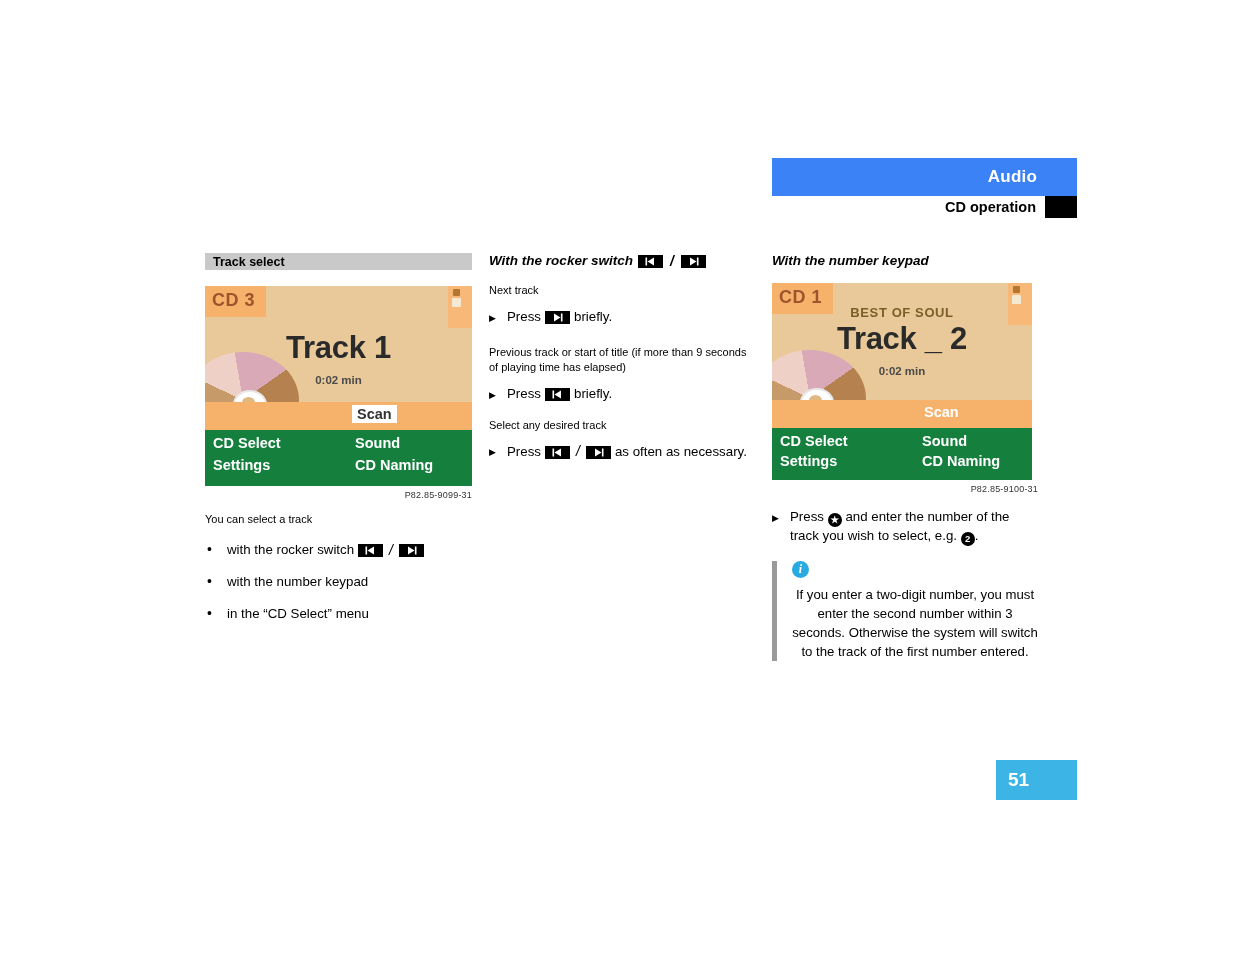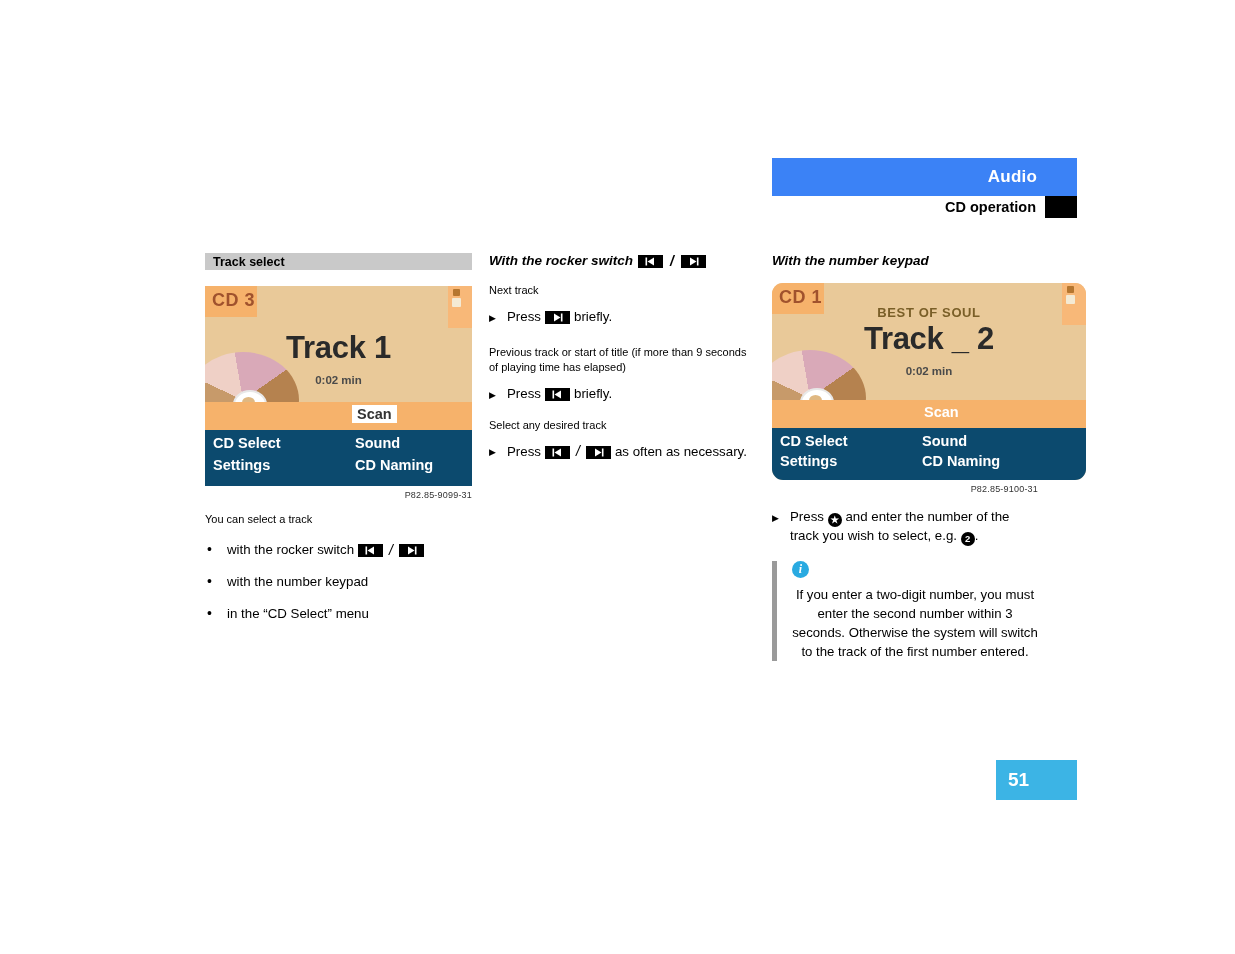--- a/index.html
+++ b/index.html
@@ -187,31 +187,31 @@
 
   
   .screen {
     position: relative;
     width: 267px;
     height: 200px;
     background: #e9c999;
     overflow: hidden;
     font-family: "Liberation Sans", sans-serif;
   }
-  .screen.right { width: 314px; height: 197px; border-radius: 11px; }
+  .screen.right { width: 260px; height: 197px; }
 
   .screen .cdtab {
     position: absolute;
     left: 0;
     top: 0;
     background: #f6b26b;
     color: #a0522d;
     font-size: 18px;
     font-weight: bold;
-    padding: 4px 2px 6px 7px;
+    padding: 4px 11px 6px 7px;
     letter-spacing: 0.5px;
   }
   .screen .corner {
     position: absolute;
     right: 0;
     top: 0;
     width: 24px;
     height: 42px;
     background: #f8b878;
   }
@@ -334,21 +334,21 @@
   }
   .scanrow.plain .scanlabel {
     background: transparent;
     color: #ffffff;
   }
 
   
   .menuband {
     position: absolute;
     left: 0; right: 0; bottom: 0;
-    background: #0c4a6e;
+    background: #15803d;
     color: #ffffff;
     font-size: 14.5px;
     font-weight: bold;
   }
   .screen.left  .menuband { height: 56px; }
   .screen.right .menuband { height: 52px; }
   .menuband .m {
     position: absolute;
   }
   .menuband .m1 { left: 8px;   top: 5px; }

